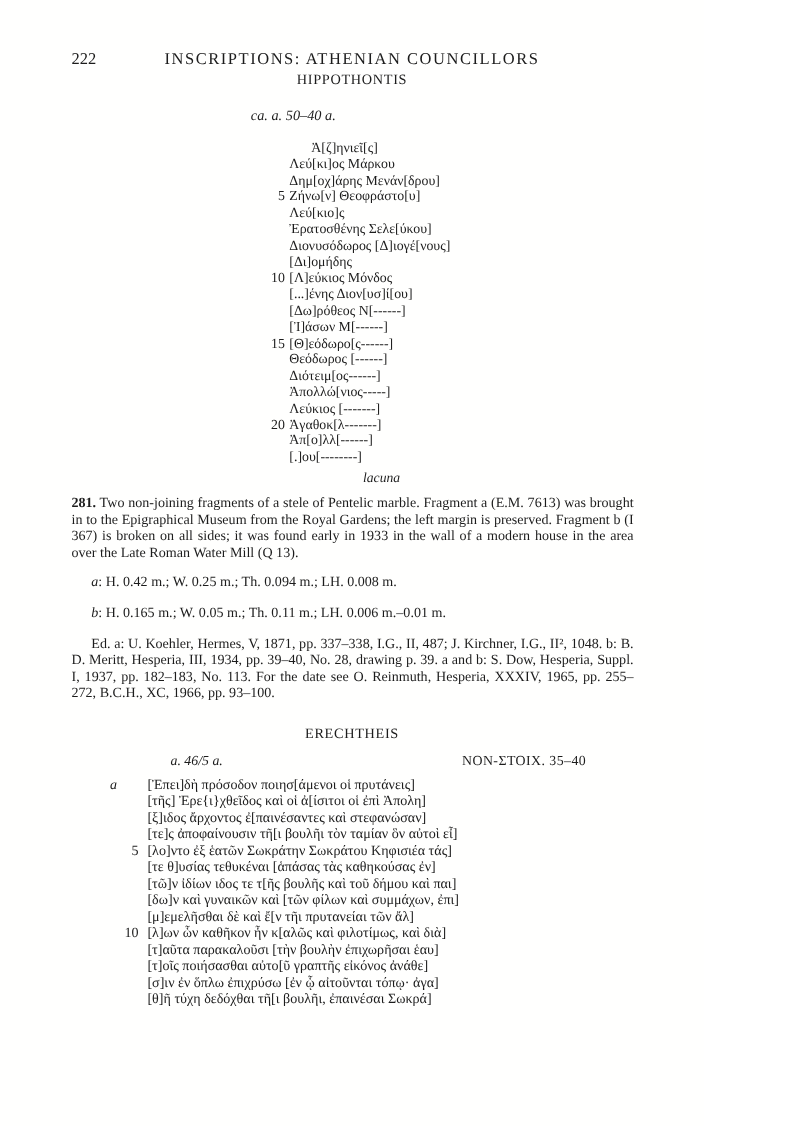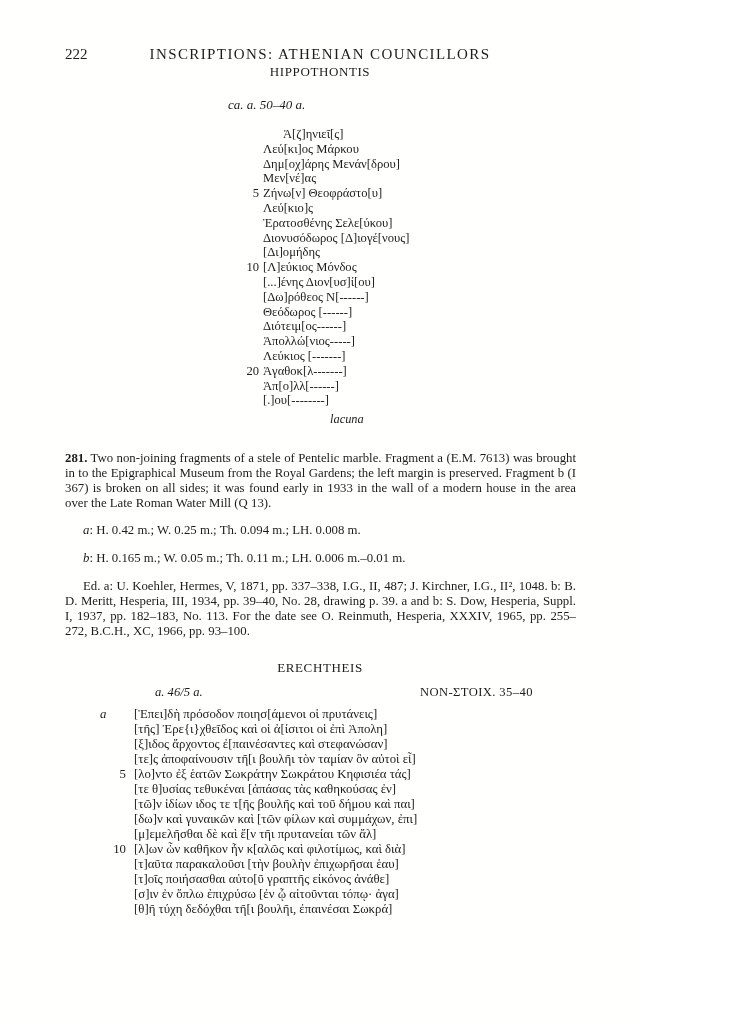--- a/index.html
+++ b/index.html
@@ -22,21 +22,21 @@
   .date-line { margin-top:17px; margin-left:228px; font-style:italic; font-size:13px; }
 
   .greek-list { margin-top:14px; margin-left:243px; font-size:12.6px; }
   .grow { display:flex; line-height:14.8px; white-space:nowrap; }
   .gnum { width:16px; text-align:right; flex:0 0 16px; }
   .gtext { padding-left:4px; }
   .gindent { padding-left:24px; }
   .lacuna { margin-top:4px; margin-left:330px; font-style:italic; font-size:12.4px; }
 
   .body-text { margin:0 64px 0 65px; font-size:12.8px; line-height:15px; text-align:justify; }
-  .entry-para { margin-top:24px; }
+  .entry-para { margin-top:8px; }
   .entry-num { font-weight:bold; }
   .meas { margin-left:83px; margin-right:64px; font-size:12.8px; line-height:15px; }
   .meas-a { margin-top:12px; }
   .meas-label { font-style:italic; }
   .ed-para { margin-top:7px; text-indent:18px; }
 
   .meta-row { position:relative; margin-top:9px; height:15px; font-size:12.6px; }
   .meta-date { position:absolute; left:155px; font-style:italic; }
   .meta-stoix { position:absolute; left:420px; letter-spacing:0.4px; }
 
@@ -67,24 +67,20 @@
       </div>
     <div class="grow">
         <span class="gnum"></span>
         <span class="gtext">Λεύ[κι]ος Μάρκου</span>
       </div>
     <div class="grow">
         <span class="gnum"></span>
         <span class="gtext">Δημ[οχ]άρης Μενάν[δρου]</span>
       </div>
     <div class="grow">
-        <span class="gnum"></span>
-        <span class="gtext">Μεν[νέ]ας</span>
-      </div>
-    <div class="grow">
         <span class="gnum">5</span>
         <span class="gtext">Ζήνω[ν] Θεοφράστο[υ]</span>
       </div>
     <div class="grow">
         <span class="gnum"></span>
         <span class="gtext">Λεύ[κιο]ς</span>
       </div>
     <div class="grow">
         <span class="gnum"></span>
         <span class="gtext">Ἐρατοσθένης Σελε[ύκου]</span>
@@ -101,20 +97,28 @@
         <span class="gnum">10</span>
         <span class="gtext">[Λ]εύκιος Μόνδος</span>
       </div>
     <div class="grow">
         <span class="gnum"></span>
         <span class="gtext">[...]ένης Διον[υσ]ί[ου]</span>
       </div>
     <div class="grow">
         <span class="gnum"></span>
         <span class="gtext">[Δω]ρόθεος Ν[------]</span>
+      </div>
+    <div class="grow">
+        <span class="gnum"></span>
+        <span class="gtext">[Ἰ]άσων Μ[------]</span>
+      </div>
+    <div class="grow">
+        <span class="gnum">15</span>
+        <span class="gtext">[Θ]εόδωρο[ς------]</span>
       </div>
     <div class="grow">
         <span class="gnum"></span>
         <span class="gtext">Θεόδωρος [------]</span>
       </div>
     <div class="grow">
         <span class="gnum"></span>
         <span class="gtext">Διότειμ[ος------]</span>
       </div>
     <div class="grow">

